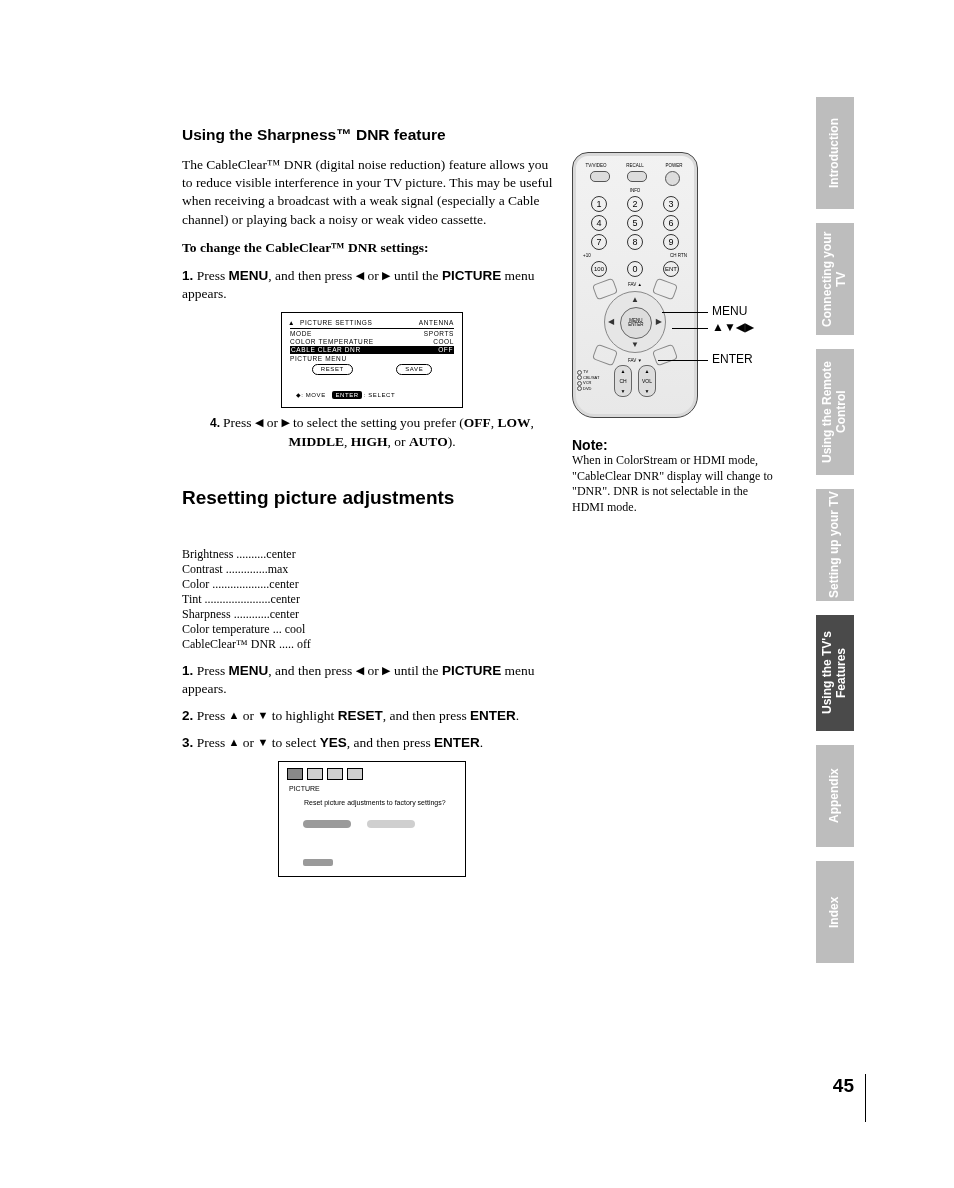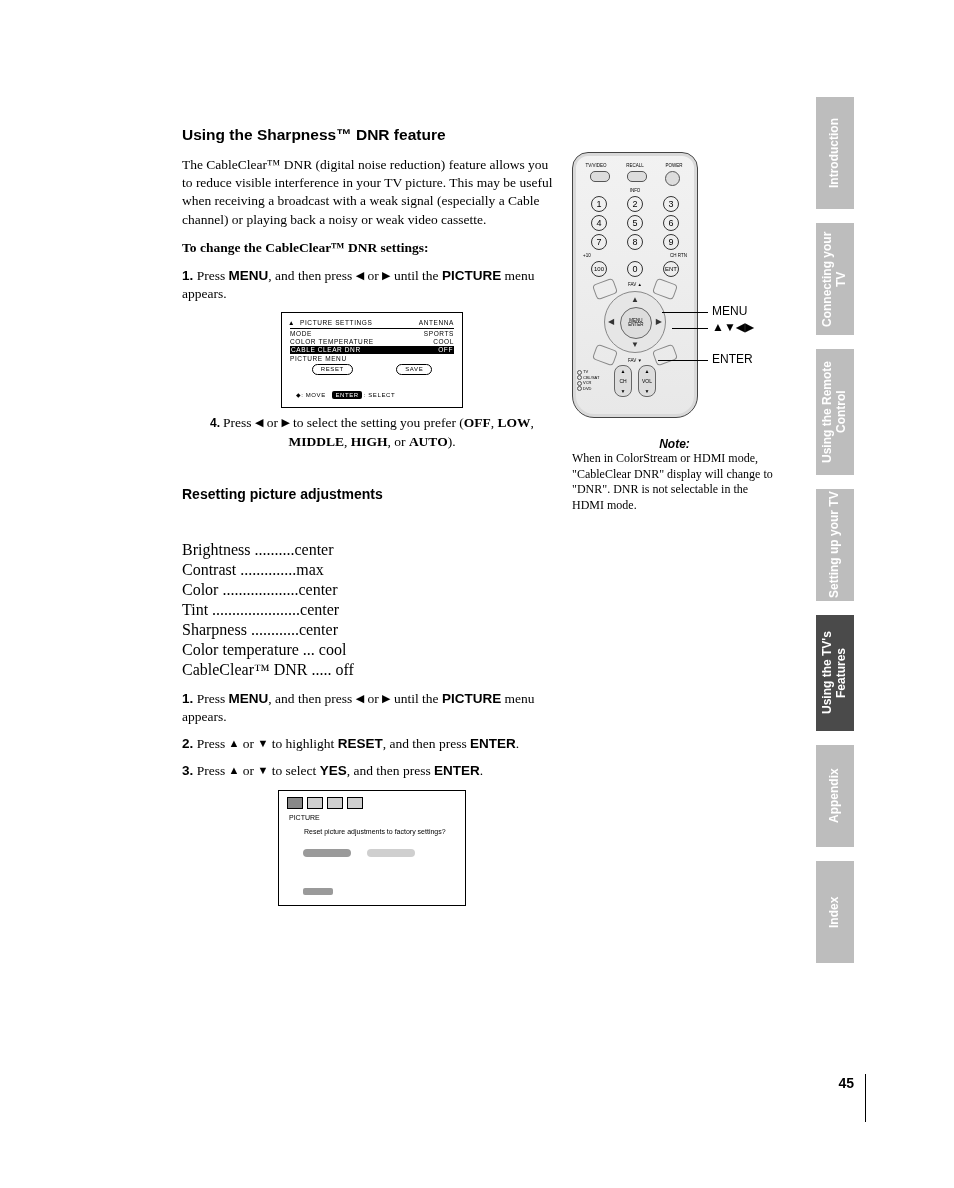--- a/index.html
+++ b/index.html
@@ -8,26 +8,26 @@
   .tabs{position:absolute;right:100px;top:97px;width:38px;}
   .tab{width:38px;display:flex;align-items:center;justify-content:center;
        writing-mode:vertical-rl;transform:rotate(180deg);
        font-family:Helvetica,Arial,sans-serif;font-size:12px;font-weight:bold;
        color:#fff;text-align:center;line-height:1.15;}
   .tab.light{background:#bdbdbd;}
   .tab.dark{background:#4a4a4a;}
   .gap{height:14px;}
   
   .pnum{position:absolute;right:100px;top:1075px;font-family:Helvetica,Arial,sans-serif;
-        font-weight:bold;font-size:14px;}
+        font-weight:bold;font-size:19px;}
   .vrule{position:absolute;right:88px;top:1074px;width:0;height:48px;border-left:1px solid #000;}
   
   .col{position:absolute;left:182px;top:125px;width:380px;font-size:13.5px;line-height:1.35;}
   .h{font-family:Helvetica,Arial,sans-serif;font-weight:bold;font-size:15.5px;margin:0 0 10px;}
-  .h2{font-family:Helvetica,Arial,sans-serif;font-weight:bold;font-size:14px;margin:34px 0 10px;}
+  .h2{font-family:Helvetica,Arial,sans-serif;font-weight:bold;font-size:19px;margin:34px 0 10px;}
   p{margin:0 0 10px;}
   .step{margin:0 0 9px;}
   .step b{font-family:Helvetica,Arial,sans-serif;font-weight:bold;}
   .tri{display:inline-block;font-size:11px;position:relative;top:-1px;}
   .osd{display:block;margin:8px auto 6px;}
   
   .osd1{width:180px;height:94px;border:1px solid #000;background:#fff;font-family:Helvetica,Arial,sans-serif;
         font-size:6.5px;letter-spacing:0.6px;position:relative;}
   .osd1 .bar{position:absolute;left:6px;top:6px;font-size:6.5px;}
   .osd1 .row{position:absolute;left:8px;right:8px;height:8px;display:flex;justify-content:space-between;align-items:center;}
@@ -80,21 +80,21 @@
                 display:flex;flex-direction:column;align-items:center;justify-content:space-between;
                 font-size:5px;padding:2px 0;font-family:Helvetica,Arial,sans-serif;}
   .remote .side{width:8px;}
   .remote .leds{position:absolute;left:4px;bottom:26px;font-size:4px;line-height:1.3;font-family:Helvetica,Arial,sans-serif;}
   .remote .leds div::before{content:"";display:inline-block;width:3px;height:3px;border:0.5px solid #555;border-radius:50%;margin-right:1px;vertical-align:middle;}
   
   .lead{position:absolute;border-top:1px solid #000;height:0;}
   .lbl{position:absolute;font-family:Helvetica,Arial,sans-serif;font-size:12px;}
   
   .note{position:absolute;left:572px;top:437px;width:205px;font-size:12px;}
-  .note .nh{font-family:Helvetica,Arial,sans-serif;font-weight:bold;font-style:italic;font-size:12px;text-align:center;}
+  .note .nh{font-family:Helvetica,Arial,sans-serif;font-weight:bold;font-size:14px;}
   .note .nb{line-height:1.3;}
 </style>
 </head>
 <body>
 
 <div class="page">
 
   <div class="tabs" id="tabs">
       <div class="tab light" style="height: 112px;">Introduction</div>
       <div class="gap"></div>
@@ -153,21 +153,21 @@
       <div class="foot">
         <span>◆</span><span>: MOVE</span>&nbsp;&nbsp;<span class="enter">ENTER</span><span>: SELECT</span>
       </div>
     </div>
     <div class="arrows-under">
       <span style="font-family:Helvetica,Arial,sans-serif;font-weight:bold;">4.</span>&nbsp;<span style="font-size:13.5px;">Press </span><span class="tri">◀</span><span style="font-size:13.5px;"> or </span><span class="tri">▶</span>
       <span style="font-size:13.5px;"> to select the setting you prefer (</span><b style="font-size:13.5px;">OFF</b><span style="font-size:13.5px;">, </span><b style="font-size:13.5px;">LOW</b><span style="font-size:13.5px;">, </span><b style="font-size:13.5px;">MIDDLE</b><span style="font-size:13.5px;">, </span><b style="font-size:13.5px;">HIGH</b><span style="font-size:13.5px;">, or </span><b style="font-size:13.5px;">AUTO</b><span style="font-size:13.5px;">).</span>
     </div>
 
     <p class="h2">Resetting picture adjustments</p>
-    <p style="white-space:pre;font-size:16px;line-height:1.25;margin-top:36px;">Brightness ..........center
+    <p style="white-space:pre;font-size:12px;line-height:1.25;margin-top:36px;">Brightness ..........center
 Contrast ..............max
 Color ...................center
 Tint ......................center
 Sharpness ............center
 Color temperature ... cool
 CableClear™ DNR ..... off</p>
 
     <p class="step">
       <b>1.</b>&nbsp;<span>Press </span><b>MENU</b><span>, and then press </span><span class="tri">◀</span><span> or </span><span class="tri">▶</span><span> until the </span><b>PICTURE</b><span> menu appears.</span>
     </p>

